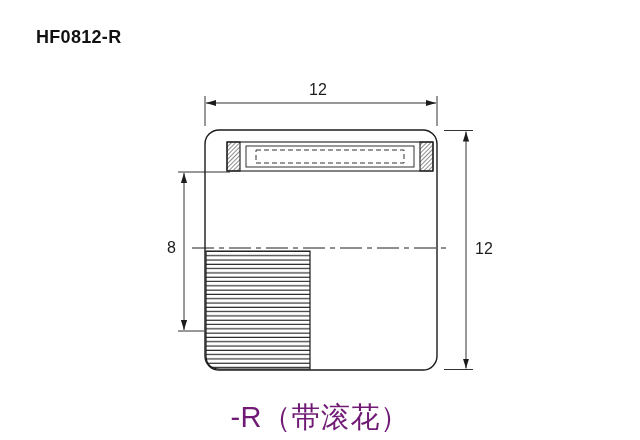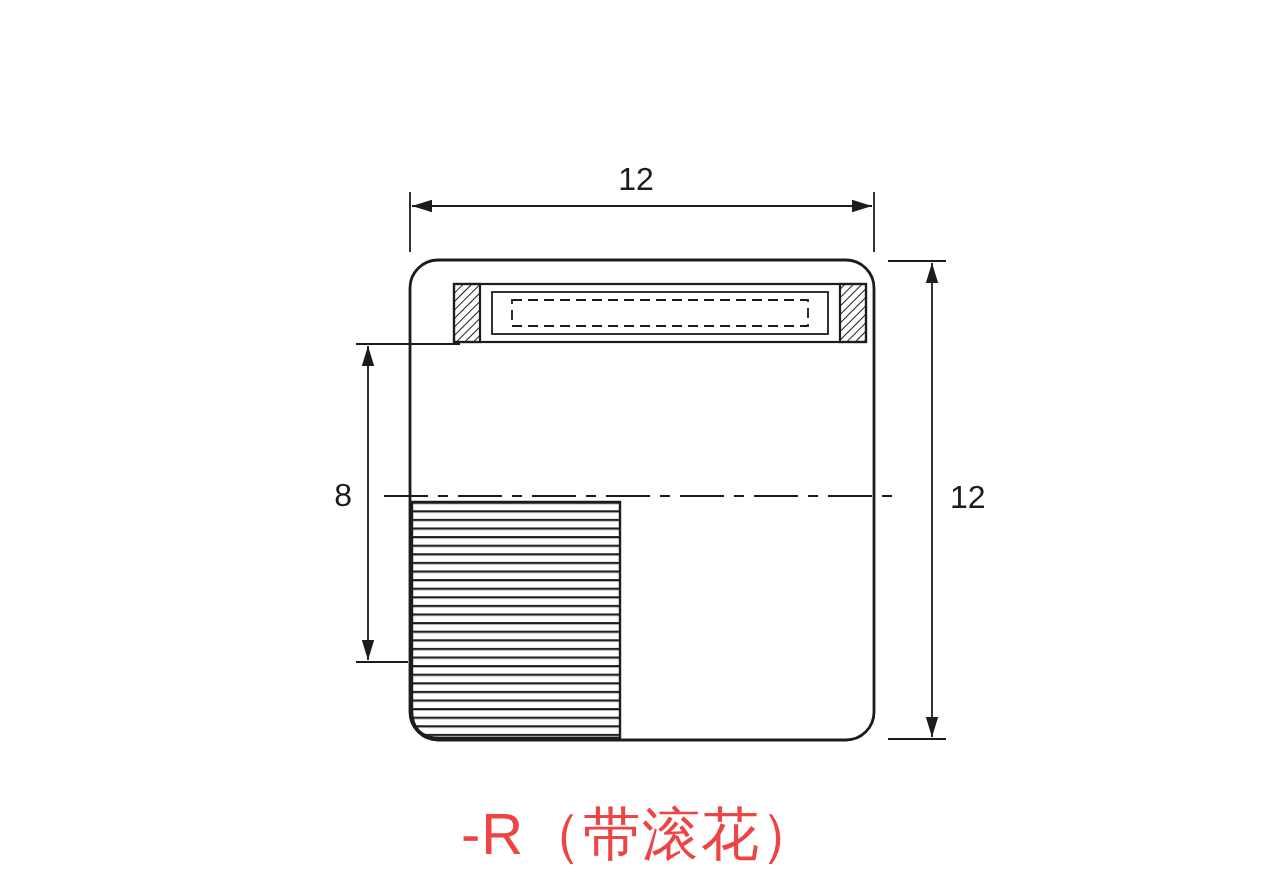--- a/index.html
+++ b/index.html
@@ -30,34 +30,35 @@
     top: 0;
   }
   #caption {
     position: absolute;
     left: 0;
     top: 398px;
     width: 100%;
     text-align: center;
     font-size: 29px;
     font-weight: 500;
-    color: #ef4444;
+    color: #701a75;
     letter-spacing: 0.5px;
   }
   .dim-text {
     font-family: "Liberation Sans", sans-serif;
     font-size: 16px;
     fill: #1c1c1c;
   }
 </style>
 </head>
 <body>
 
 <div id="page">
 
+  <div id="part-number">HF0812-R</div>
 
   <svg id="drawing-svg" width="640" height="440" viewBox="0 0 640 440" xmlns="http://www.w3.org/2000/svg">
 
     <defs>
       <marker id="dimArrow" viewBox="0 0 10 10" refX="10" refY="5" markerWidth="10" markerHeight="10" markerUnits="userSpaceOnUse" orient="auto-start-reverse">
         <path d="M0,1.9 L10,5 L0,8.1 Z" fill="#1c1c1c"></path>
       </marker>
       <pattern id="hatch" patternUnits="userSpaceOnUse" width="3" height="3" patternTransform="rotate(45)">
         <line x1="0" y1="0" x2="0" y2="3" stroke="#1c1c1c" stroke-width="1"></line>
       </pattern>

